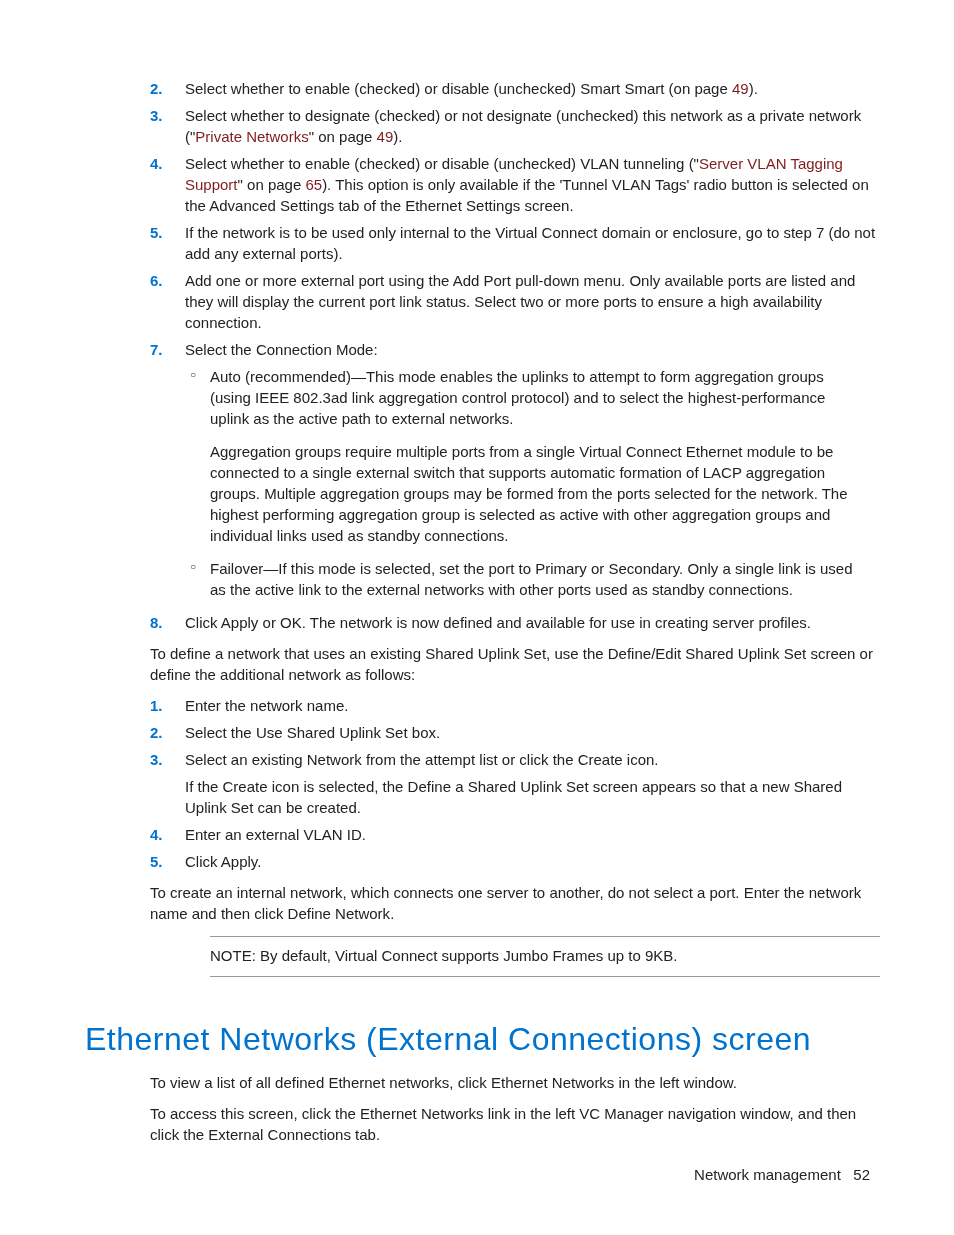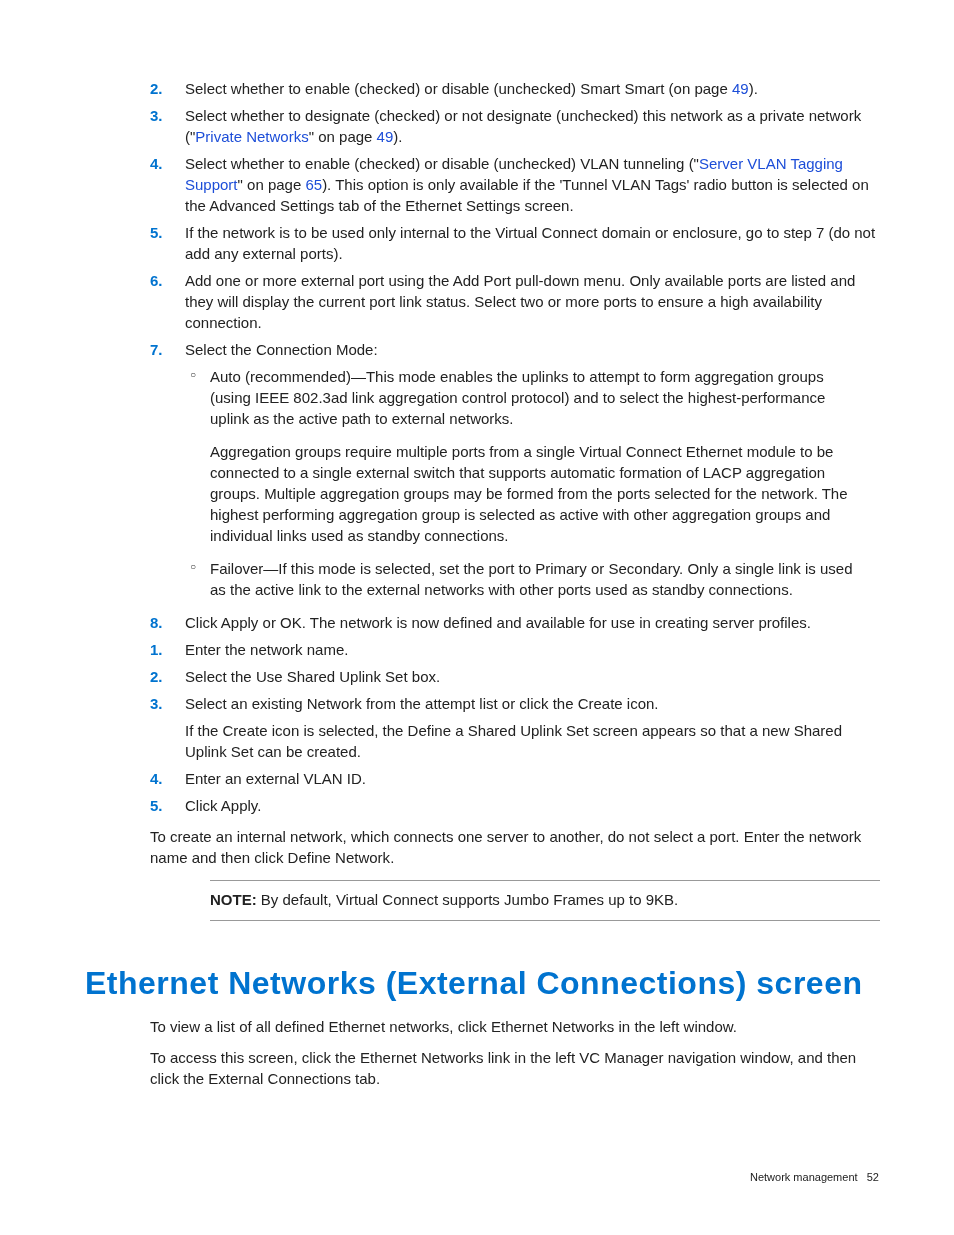--- a/index.html
+++ b/index.html
@@ -49,51 +49,51 @@
     position: absolute;
     left: 5px;
     top: 2px;
     font-size: 10px;
     color: #333;
   }
   .sub-list > li p {
     margin: 0 12px 12px 0;
   }
   a.link {
-    color: #1d4ed8;
+    color: #7f1d1d;
     text-decoration: none;
   }
   .body-para {
     margin: 10px 0 10px 65px;
   }
   .note-box {
     margin: 12px 0 14px 125px;
     border-top: 1px solid #999;
     border-bottom: 1px solid #999;
     padding: 8px 0 10px 0;
     width: 670px;
   }
   .note-label {
-    font-weight: 700;
+    font-weight: 400;
   }
   h1.section-title {
     font-size: 32px;
-    font-weight: 700;
+    font-weight: 400;
     color: #0073cf;
     margin: 40px 0 10px 0;
     letter-spacing: 0.5px;
   }
   b {
     font-weight: 400;
   }
   .footer {
     position: absolute;
     bottom: 50px;
-    right: 75px;
-    font-size: 11px;
+    right: 84px;
+    font-size: 15px;
     text-align: right;
   }
 </style>
 </head>
 <body>
 
 <div class="page">
 
   <ol class="ol-list">
 
@@ -138,20 +138,21 @@
       </ul>
     </li>
 
     <li>
       <span class="num">8.</span>
       <span><span>Click </span><b>Apply</b><span> or </span><b>OK</b><span>. The network is now defined and available for use in creating server profiles.</span></span>
     </li>
 
   </ol>
 
+  <p class="body-para">To define a network that uses an existing Shared Uplink Set, use the Define/Edit Shared Uplink Set screen or define the additional network as follows:</p>
 
   <ol class="ol-list">
 
     <li>
       <span class="num">1.</span>
       <span>Enter the network name.</span>
     </li>
 
     <li>
       <span class="num">2.</span>

